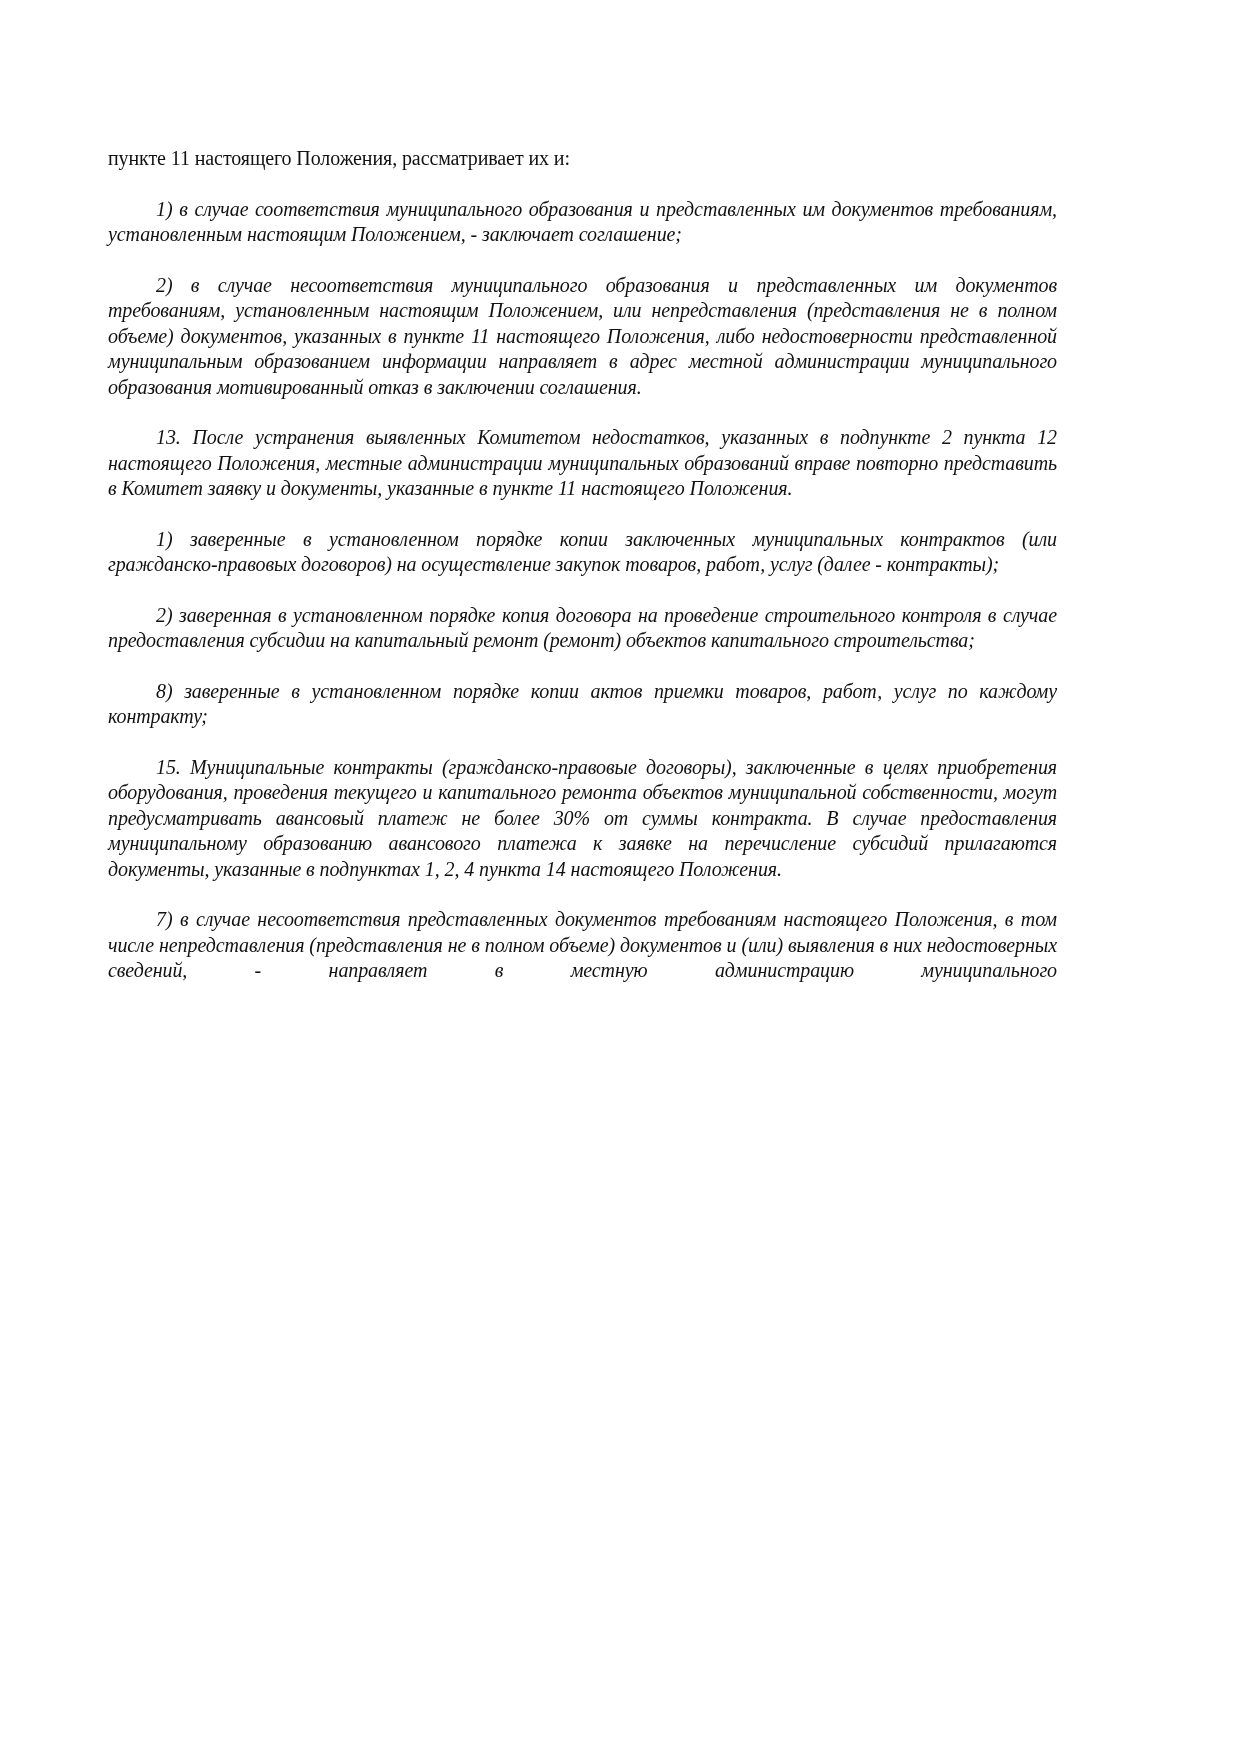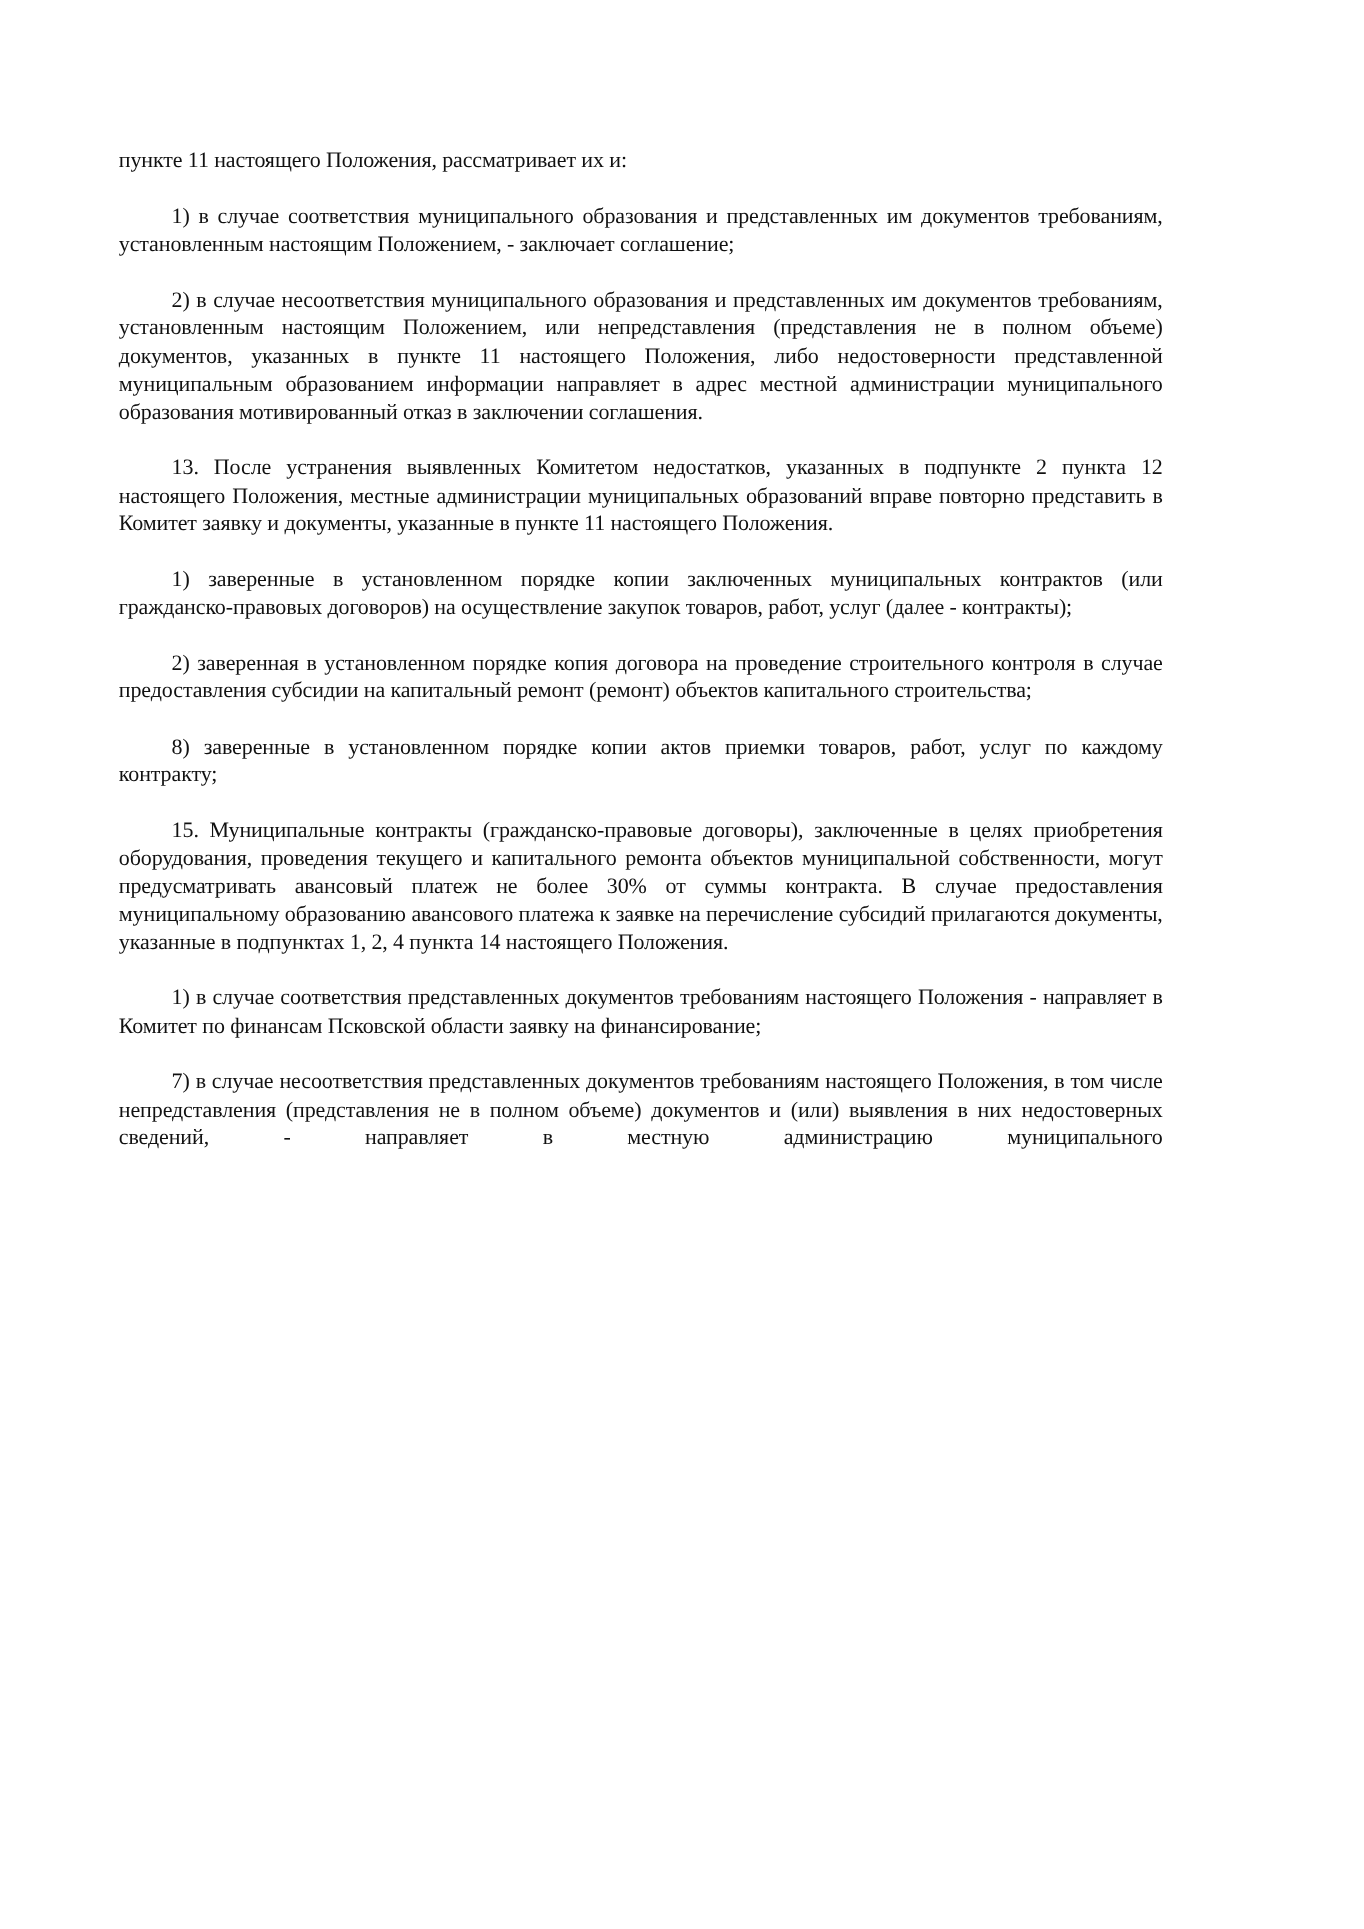--- a/index.html
+++ b/index.html
@@ -18,42 +18,42 @@
       left: 108px;
       top: 134px;
       width: 949px;
       font-family: "Liberation Serif", "DejaVu Serif", serif;
       font-size: 20px;
       line-height: 25.5px;
       color: #111111;
       letter-spacing: -0.1px;
     }
     .para {
-      margin: 0 0 25px 0;
+      margin: 12px 0 25px 0;
       text-align: justify;
       text-align-last: left;
       hyphens: none;
     }
     .para.indent {
       text-indent: 48px;
+      font-style: italic;
     }
     .para.cont {
       text-indent: 0;
     }
     .para.last-justified {
       text-align-last: justify;
     }
   </style>
 </head>
 <body>
 
 <div class="page">
   <p class="para cont">пункте 11 настоящего Положения, рассматривает их и:</p>
   <p class="para indent">1) в случае соответствия муниципального образования и представленных им документов требованиям, установленным настоящим Положением, - заключает соглашение;</p>
   <p class="para indent">2) в случае несоответствия муниципального образования и представленных им документов требованиям, установленным настоящим Положением, или непредставления (представления не в полном объеме) документов, указанных в пункте 11 настоящего Положения, либо недостоверности представленной муниципальным образованием информации направляет в адрес местной администрации муниципального образования мотивированный отказ в заключении соглашения.</p>
   <p class="para indent">13. После устранения выявленных Комитетом недостатков, указанных в подпункте 2 пункта 12 настоящего Положения, местные администрации муниципальных образований вправе повторно представить в Комитет заявку и документы, указанные в пункте 11 настоящего Положения.</p>
   <p class="para indent">1) заверенные в установленном порядке копии заключенных муниципальных контрактов (или гражданско-правовых договоров) на осуществление закупок товаров, работ, услуг (далее - контракты);</p>
   <p class="para indent">2) заверенная в установленном порядке копия договора на проведение строительного контроля в случае предоставления субсидии на капитальный ремонт (ремонт) объектов капитального строительства;</p>
   <p class="para indent">8) заверенные в установленном порядке копии актов приемки товаров, работ, услуг по каждому контракту;</p>
   <p class="para indent">15. Муниципальные контракты (гражданско-правовые договоры), заключенные в целях приобретения оборудования, проведения текущего и капитального ремонта объектов муниципальной собственности, могут предусматривать авансовый платеж не более 30% от суммы контракта. В случае предоставления муниципальному образованию авансового платежа к заявке на перечисление субсидий прилагаются документы, указанные в подпунктах 1, 2, 4 пункта 14 настоящего Положения.</p>
-  <p class="para indent">1) в случае соответствия представленных документов требованиям настоящего Положения - направляет в Комитет по финансам Псковской области заявку на финансирование;</p>
   <p class="para indent last-justified">7) в случае несоответствия представленных документов требованиям настоящего Положения, в том числе непредставления (представления не в полном объеме) документов и (или) выявления в них недостоверных сведений, - направляет в местную администрацию муниципального</p>
 </div>
 
 </body></html>

